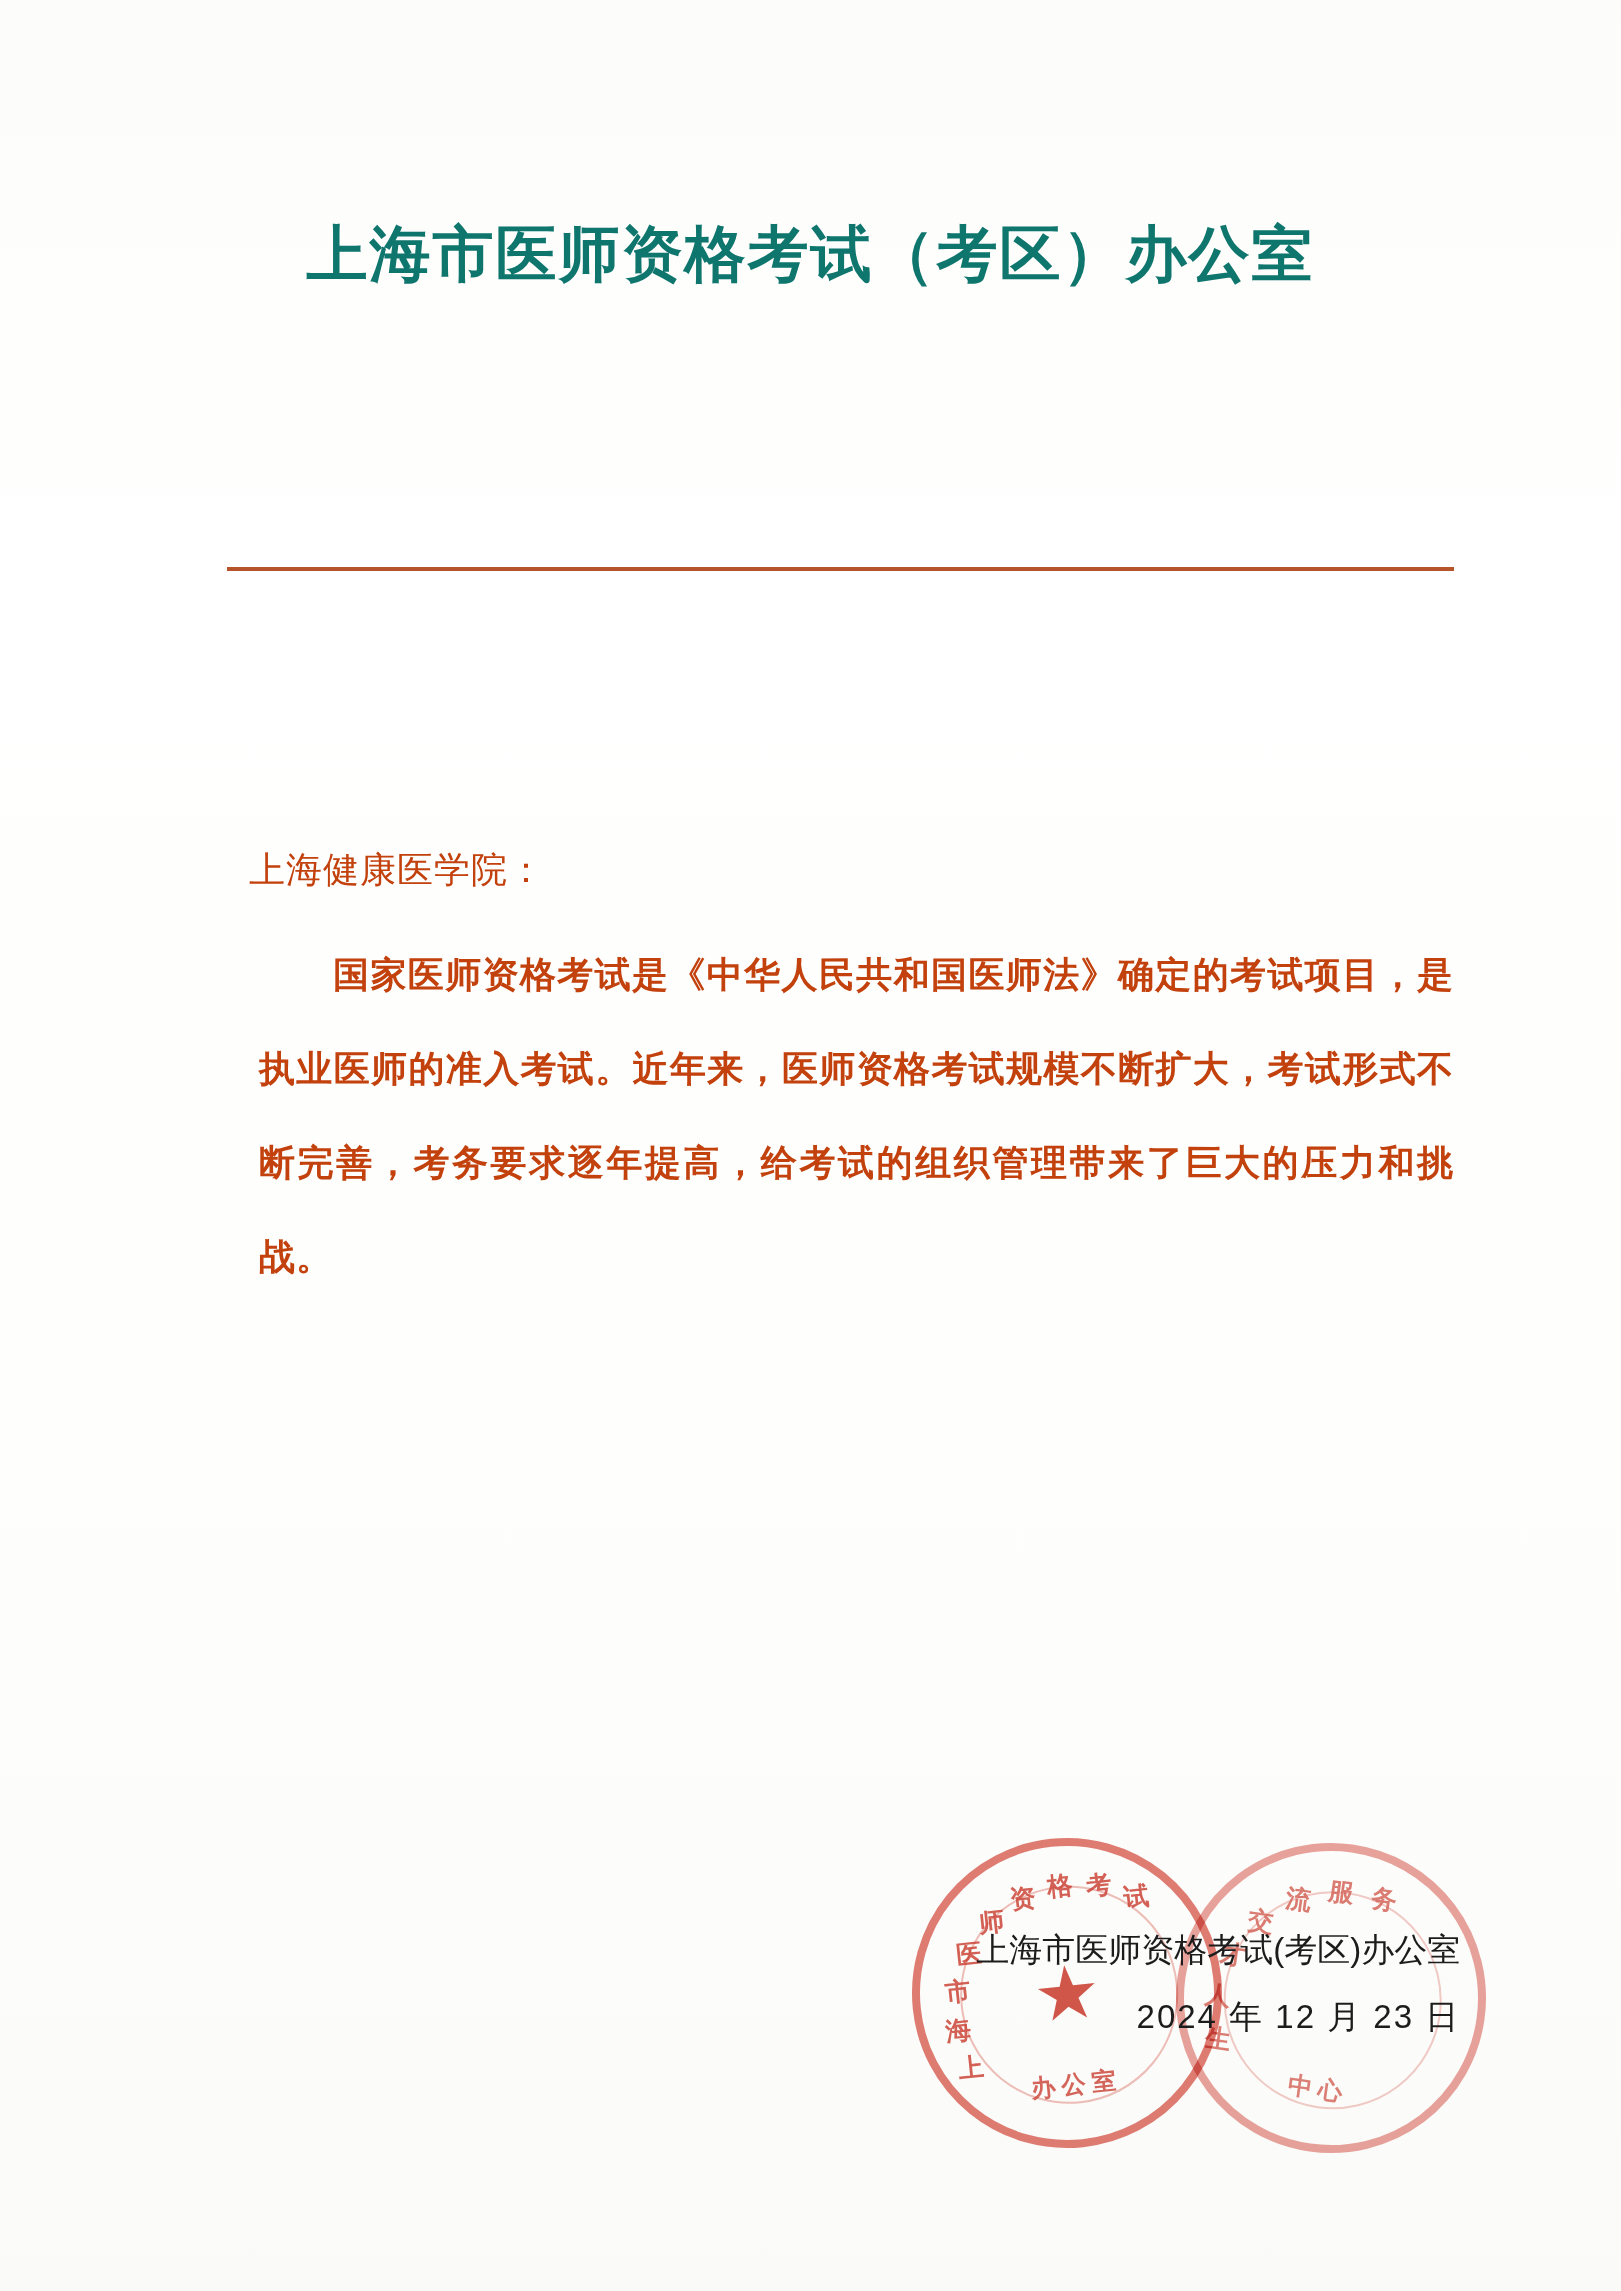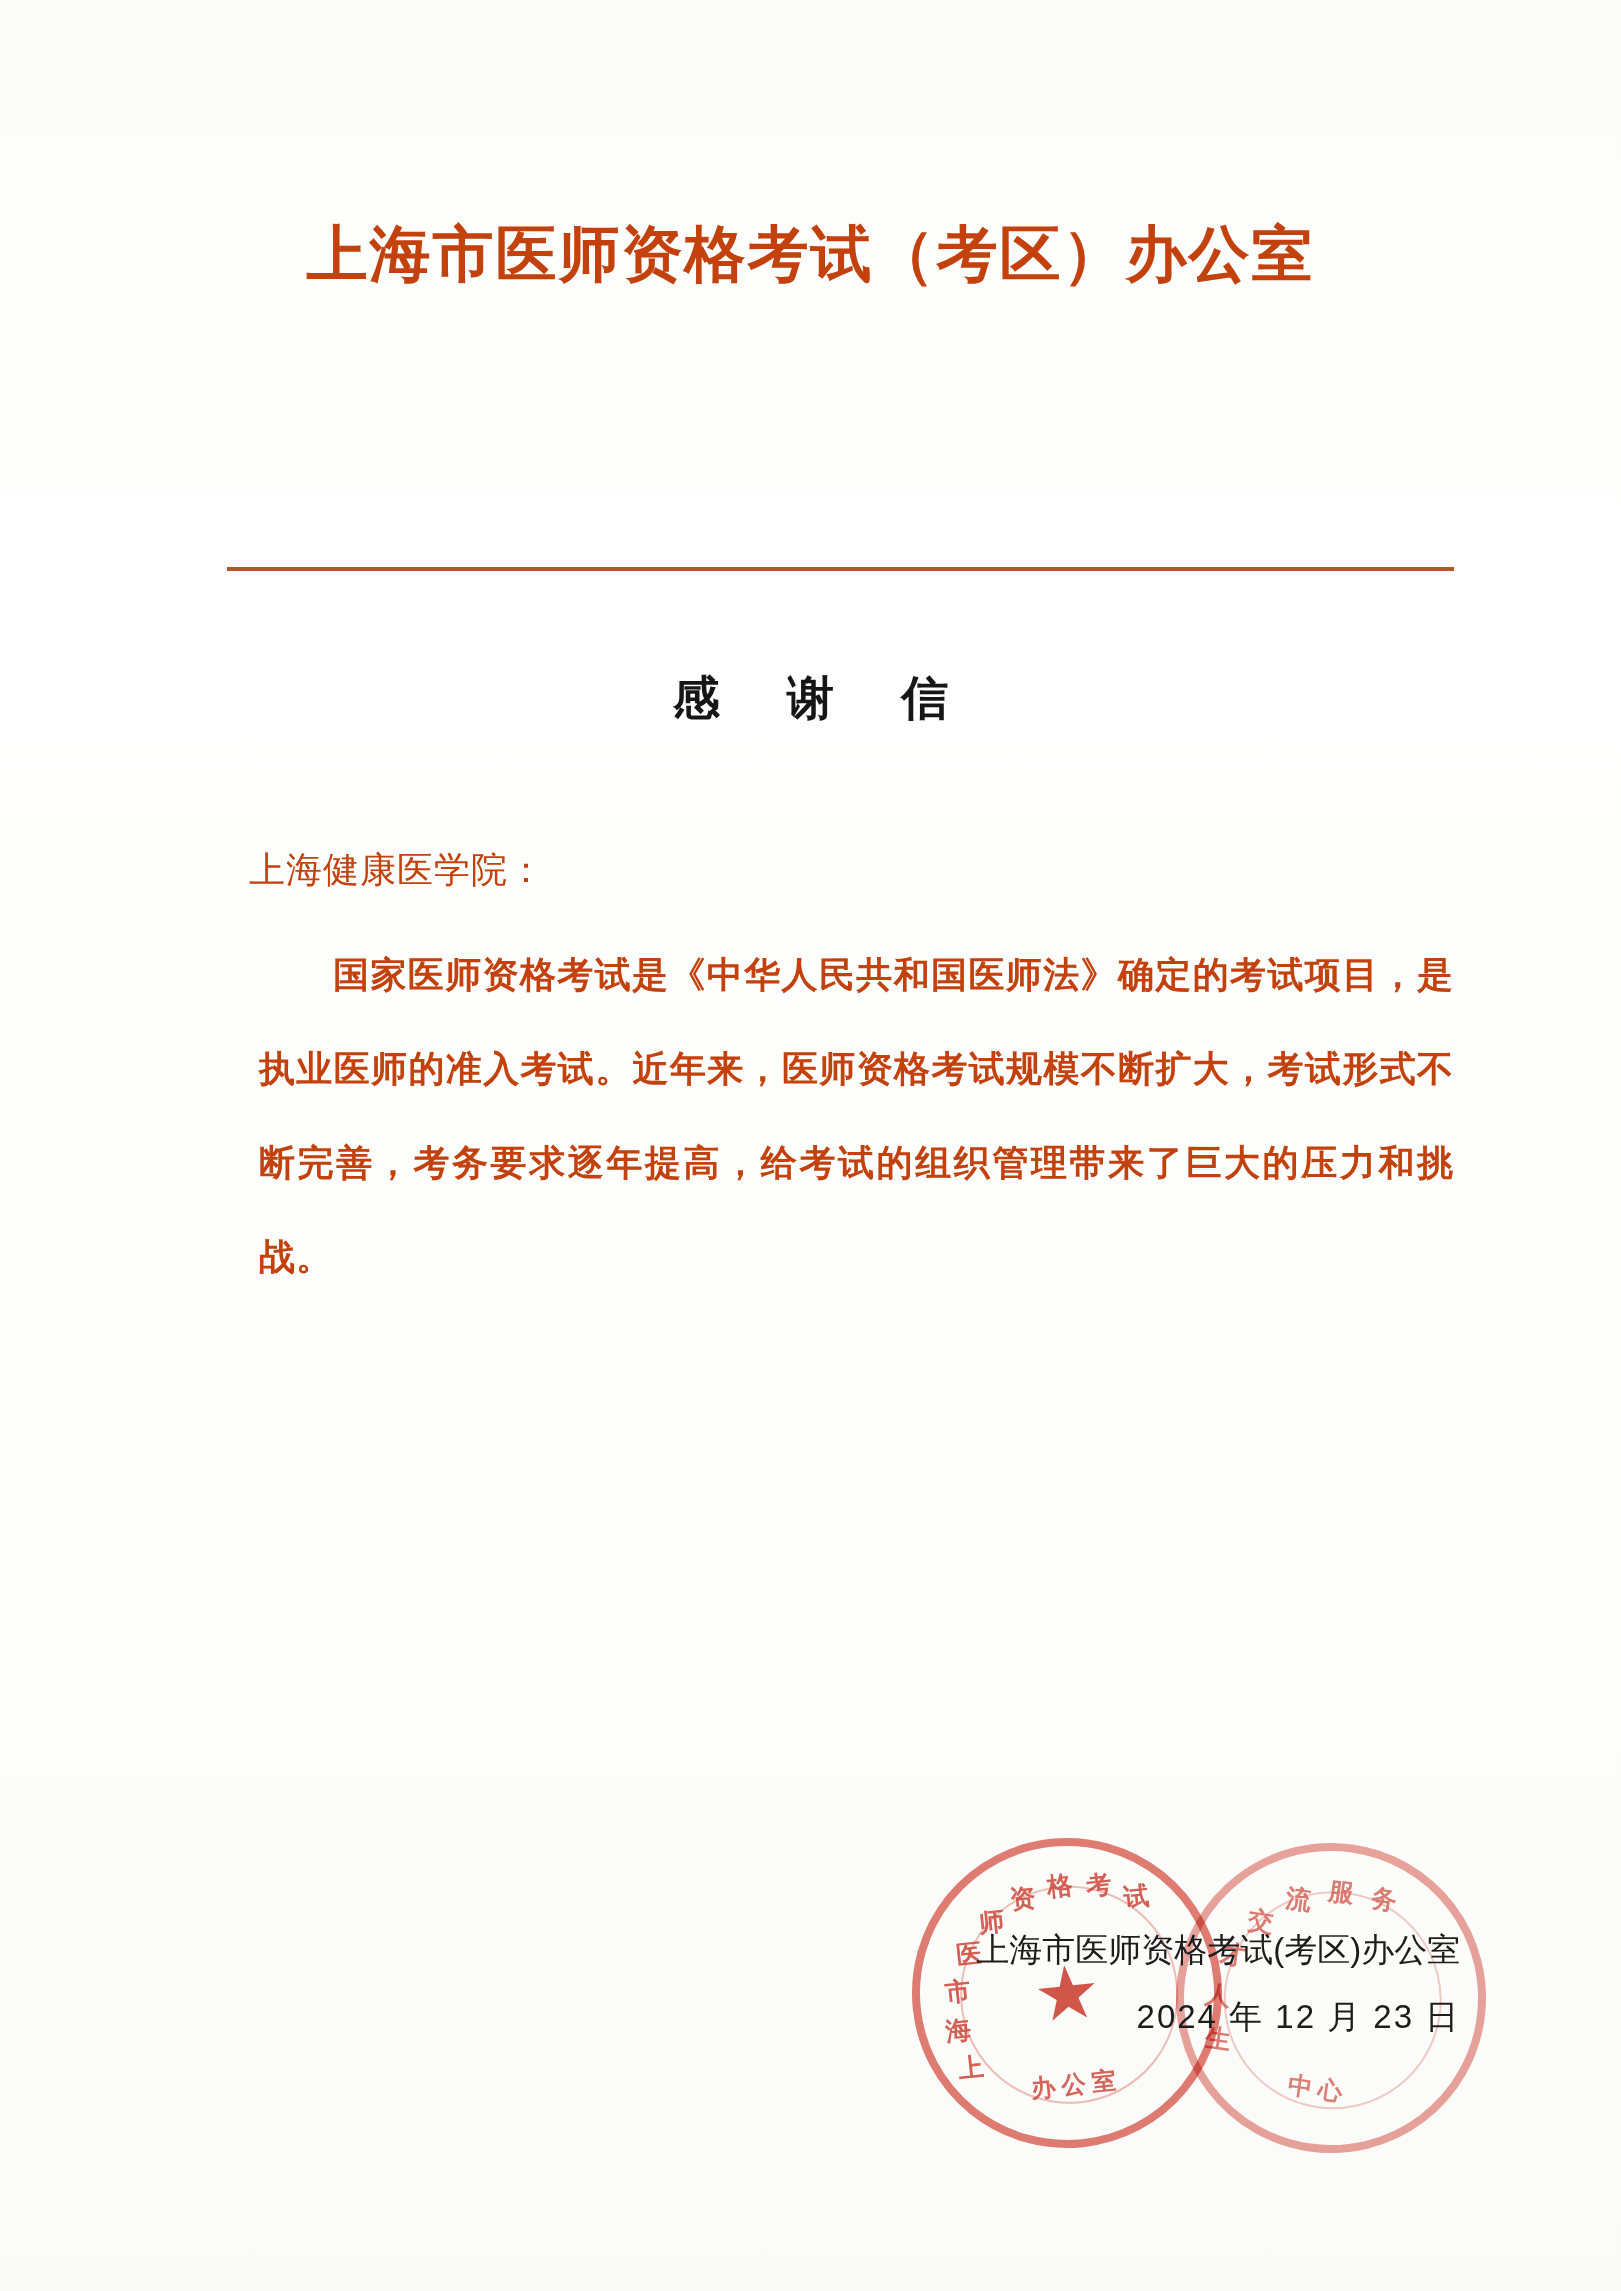--- a/index.html
+++ b/index.html
@@ -40,21 +40,21 @@
     height: 2292px;
   }
 
   
   .letterhead {
     position: absolute;
     top: 214px;
     left: 0;
     width: 100%;
     text-align: center;
-    color: #c2410c;
+    color: #0f766e;
     font-family: "DejaVu Serif", "Liberation Serif", serif;
     font-weight: bold;
     font-size: 61px;
     letter-spacing: 2px;
     white-space: nowrap;
   }
 
   .rule {
     position: absolute;
     top: 567px;
@@ -199,21 +199,20 @@
 </head>
 <body>
 
 <div class="page">
   <div class="content">
 
     <div class="letterhead">上海市医师资格考试（考区）办公室</div>
 
     <div class="rule"></div>
 
-    <div class="doc-title">感 谢 信</div>
 
     <div class="body-block">
       <p class="salutation">上海健康医学院：</p>
       <p class="para">国家医师资格考试是《中华人民共和国医师法》确定的考试项目，是执业医师的准入考试。近年来，医师资格考试规模不断扩大，考试形式不断完善，考务要求逐年提高，给考试的组织管理带来了巨大的压力和挑战。</p>
     </div>
 
     <div class="seal seal-1">
       <div class="seal-inner-ring"></div>
       <div class="star"></div>
       <div class="seal-text">

